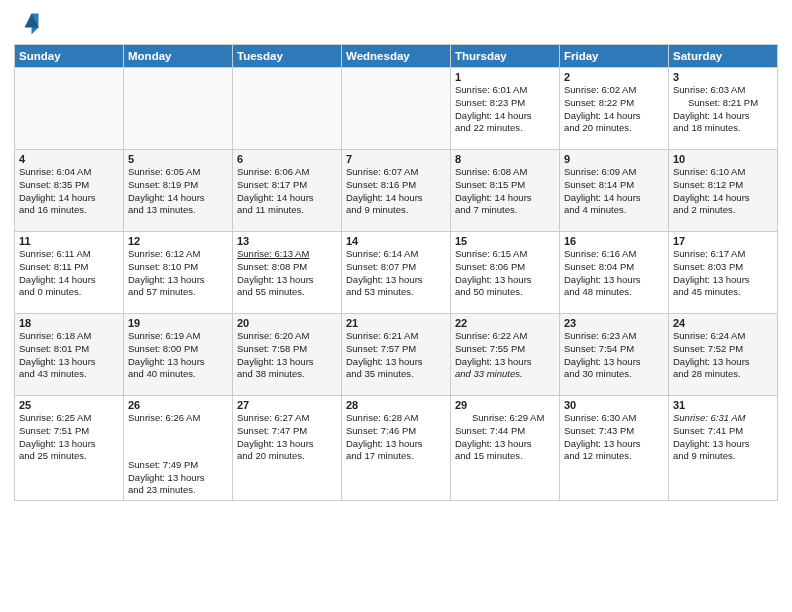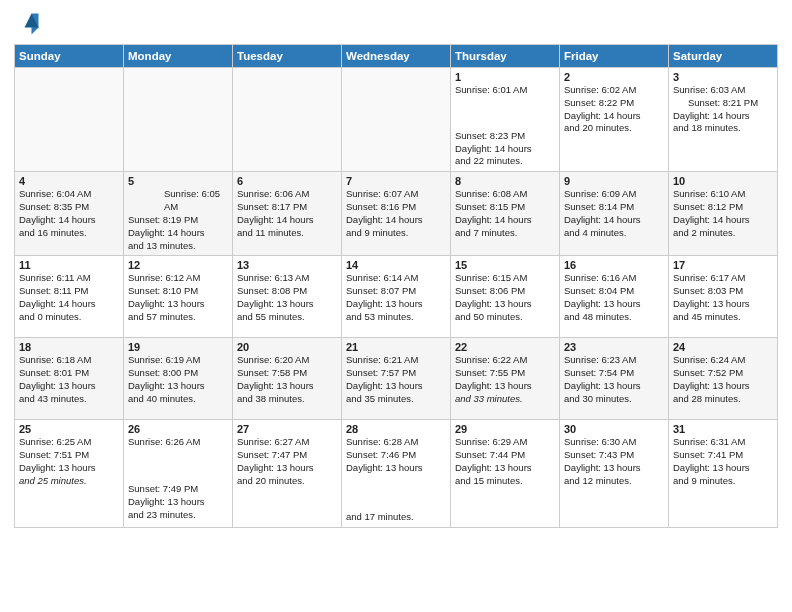--- a/index.html
+++ b/index.html
@@ -122,21 +122,21 @@
     </thead>
     <tbody>
     <tr>
           <td class="empty-cell"></td>
           <td class="empty-cell"></td>
           <td class="empty-cell"></td>
           <td class="empty-cell"></td>
           <td>
             <span class="day-number">1</span>
             <span style="display: block; line-height: 1.35;">Sunrise: 6:01 AM</span>
-            <span style="display: block; line-height: 1.35; margin-top: 33px;">Sunset: 8:23 PM</span>
+            <span style="display: block; line-height: 1.35;">Sunset: 8:23 PM</span>
             <span style="display: block; line-height: 1.35;">Daylight: 14 hours</span>
             <span style="display: block; line-height: 1.35;">and 22 minutes.</span>
           </td>
           <td>
             <span class="day-number">2</span>
             <span style="display: block; line-height: 1.35;">Sunrise: 6:02 AM</span>
             <span style="display: block; line-height: 1.35;">Sunset: 8:22 PM</span>
             <span style="display: block; line-height: 1.35;">Daylight: 14 hours</span>
             <span style="display: block; line-height: 1.35;">and 20 minutes.</span>
           </td>
@@ -151,21 +151,21 @@
         <tr>
           <td>
             <span class="day-number">4</span>
             <span style="display: block; line-height: 1.35;">Sunrise: 6:04 AM</span>
             <span style="display: block; line-height: 1.35;">Sunset: 8:35 PM</span>
             <span style="display: block; line-height: 1.35;">Daylight: 14 hours</span>
             <span style="display: block; line-height: 1.35;">and 16 minutes.</span>
           </td>
           <td>
             <span class="day-number">5</span>
-            <span style="display: block; line-height: 1.35; margin-left: 36px;">Sunrise: 6:05 AM</span>
+            <span style="display: block; line-height: 1.35;">Sunrise: 6:05 AM</span>
             <span style="display: block; line-height: 1.35;">Sunset: 8:19 PM</span>
             <span style="display: block; line-height: 1.35;">Daylight: 14 hours</span>
             <span style="display: block; line-height: 1.35;">and 13 minutes.</span>
           </td>
           <td>
             <span class="day-number">6</span>
             <span style="display: block; line-height: 1.35;">Sunrise: 6:06 AM</span>
             <span style="display: block; line-height: 1.35;">Sunset: 8:17 PM</span>
             <span style="display: block; line-height: 1.35;">Daylight: 14 hours</span>
             <span style="display: block; line-height: 1.35;">and 11 minutes.</span>
@@ -209,21 +209,21 @@
           </td>
           <td>
             <span class="day-number">12</span>
             <span style="display: block; line-height: 1.35;">Sunrise: 6:12 AM</span>
             <span style="display: block; line-height: 1.35;">Sunset: 8:10 PM</span>
             <span style="display: block; line-height: 1.35;">Daylight: 13 hours</span>
             <span style="display: block; line-height: 1.35;">and 57 minutes.</span>
           </td>
           <td>
             <span class="day-number">13</span>
-            <span style="display: block; line-height: 1.35;">Sunrise: 6:13 AM</span>
+            <span style="display: block; line-height: 1.35; text-decoration: underline;">Sunrise: 6:13 AM</span>
             <span style="display: block; line-height: 1.35;">Sunset: 8:08 PM</span>
             <span style="display: block; line-height: 1.35;">Daylight: 13 hours</span>
             <span style="display: block; line-height: 1.35;">and 55 minutes.</span>
           </td>
           <td>
             <span class="day-number">14</span>
             <span style="display: block; line-height: 1.35;">Sunrise: 6:14 AM</span>
             <span style="display: block; line-height: 1.35;">Sunset: 8:07 PM</span>
             <span style="display: block; line-height: 1.35;">Daylight: 13 hours</span>
             <span style="display: block; line-height: 1.35;">and 53 minutes.</span>
@@ -300,60 +300,60 @@
             <span style="display: block; line-height: 1.35;">Daylight: 13 hours</span>
             <span style="display: block; line-height: 1.35;">and 28 minutes.</span>
           </td>
         </tr>
         <tr>
           <td>
             <span class="day-number">25</span>
             <span style="display: block; line-height: 1.35;">Sunrise: 6:25 AM</span>
             <span style="display: block; line-height: 1.35;">Sunset: 7:51 PM</span>
             <span style="display: block; line-height: 1.35;">Daylight: 13 hours</span>
-            <span style="display: block; line-height: 1.35; font-style: italic;">and 25 minutes.</span>
+            <span style="display: block; line-height: 1.35;">and 25 minutes.</span>
           </td>
           <td>
             <span class="day-number">26</span>
             <span style="display: block; line-height: 1.35;">Sunrise: 6:26 AM</span>
             <span style="display: block; line-height: 1.35; margin-top: 34px;">Sunset: 7:49 PM</span>
             <span style="display: block; line-height: 1.35;">Daylight: 13 hours</span>
             <span style="display: block; line-height: 1.35;">and 23 minutes.</span>
           </td>
           <td>
             <span class="day-number">27</span>
             <span style="display: block; line-height: 1.35;">Sunrise: 6:27 AM</span>
             <span style="display: block; line-height: 1.35;">Sunset: 7:47 PM</span>
             <span style="display: block; line-height: 1.35;">Daylight: 13 hours</span>
             <span style="display: block; line-height: 1.35;">and 20 minutes.</span>
           </td>
           <td>
             <span class="day-number">28</span>
             <span style="display: block; line-height: 1.35;">Sunrise: 6:28 AM</span>
             <span style="display: block; line-height: 1.35;">Sunset: 7:46 PM</span>
             <span style="display: block; line-height: 1.35;">Daylight: 13 hours</span>
-            <span style="display: block; line-height: 1.35; margin-top: 36px;">and 17 minutes.</span>
+            <span style="display: block; line-height: 1.35;">and 17 minutes.</span>
           </td>
           <td>
             <span class="day-number">29</span>
-            <span style="display: block; line-height: 1.35;">Sunrise: 6:29 AM</span>
+            <span style="display: block; line-height: 1.35; margin-left: 17px;">Sunrise: 6:29 AM</span>
             <span style="display: block; line-height: 1.35;">Sunset: 7:44 PM</span>
             <span style="display: block; line-height: 1.35;">Daylight: 13 hours</span>
             <span style="display: block; line-height: 1.35;">and 15 minutes.</span>
           </td>
           <td>
             <span class="day-number">30</span>
             <span style="display: block; line-height: 1.35;">Sunrise: 6:30 AM</span>
             <span style="display: block; line-height: 1.35;">Sunset: 7:43 PM</span>
             <span style="display: block; line-height: 1.35;">Daylight: 13 hours</span>
             <span style="display: block; line-height: 1.35;">and 12 minutes.</span>
           </td>
           <td>
             <span class="day-number">31</span>
-            <span style="display: block; line-height: 1.35;">Sunrise: 6:31 AM</span>
+            <span style="display: block; line-height: 1.35; font-style: italic;">Sunrise: 6:31 AM</span>
             <span style="display: block; line-height: 1.35;">Sunset: 7:41 PM</span>
             <span style="display: block; line-height: 1.35;">Daylight: 13 hours</span>
             <span style="display: block; line-height: 1.35;">and 9 minutes.</span>
           </td>
         </tr>
       </tbody>
   </table>
 </div>
 
 </body></html>

